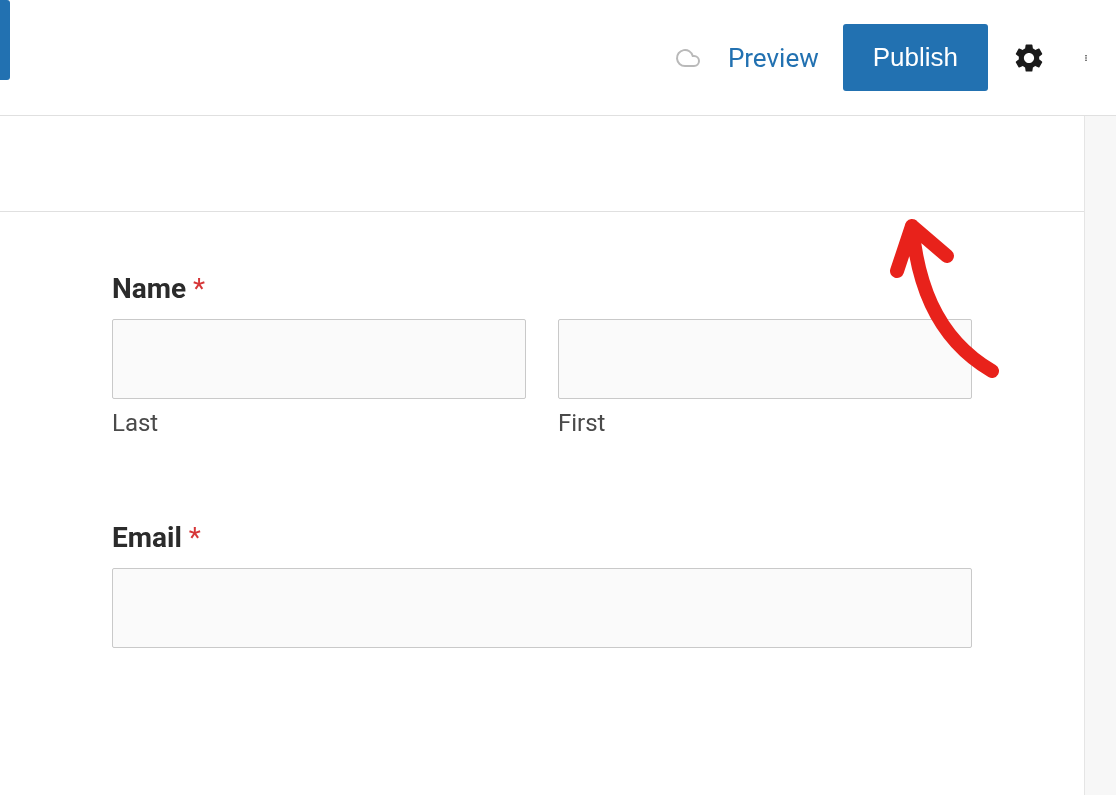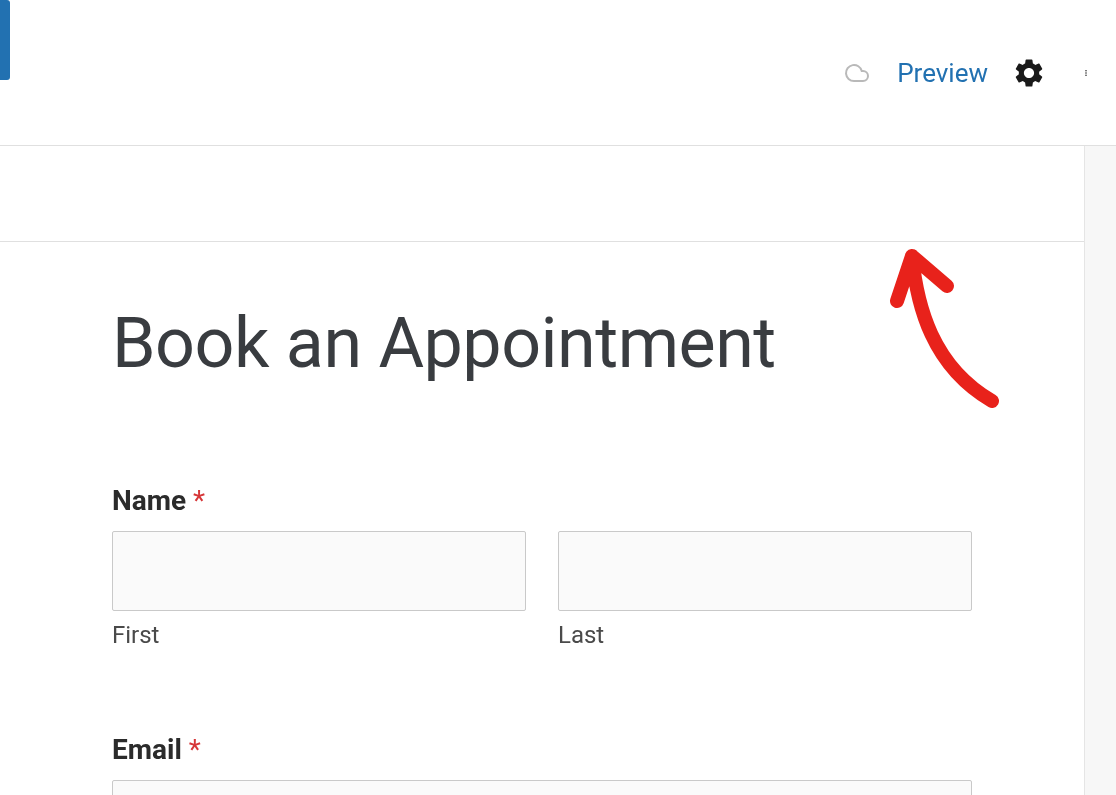--- a/index.html
+++ b/index.html
@@ -9,21 +9,21 @@
     }
     body {
       font-family: -apple-system, BlinkMacSystemFont, "Segoe UI", Roboto, Helvetica, Arial, sans-serif;
       background: #fff;
       width: 1116px;
       height: 795px;
       overflow: hidden;
       position: relative;
     }
     .topbar {
-      height: 146px;
+      height: 116px;
       border-bottom: 1px solid #e0e0e0;
       display: flex;
       align-items: center;
       justify-content: flex-end;
       padding-right: 20px;
       gap: 24px;
       background: #fff;
       position: relative;
     }
     .left-accent {
@@ -157,20 +157,21 @@
   <div class="left-accent"></div>
 
   <span class="cloud-icon">
     <svg viewBox="0 0 24 24" width="32" height="24" fill="none" stroke="currentColor" stroke-width="2">
       <path d="M18 10h-1.26A8 8 0 1 0 9 20h9a5 5 0 0 0 0-10z"></path>
     </svg>
   </span>
 
   <a class="preview-link">Preview</a>
 
+  <button class="publish-button">Publish</button>
 
   <span class="gear-icon">
     <svg viewBox="0 0 24 24" width="34" height="34" fill="currentColor">
       <path d="M19.14,12.94c0.04-0.3,0.06-0.61,0.06-0.94c0-0.32-0.02-0.64-0.07-0.94l2.03-1.58c0.18-0.14,0.23-0.41,0.12-0.61 l-1.92-3.32c-0.12-0.22-0.37-0.29-0.59-0.22l-2.39,0.96c-0.5-0.38-1.03-0.7-1.62-0.94L14.4,2.81c-0.04-0.24-0.24-0.41-0.48-0.41 h-3.84c-0.24,0-0.43,0.17-0.47,0.41L9.25,5.35C8.66,5.59,8.12,5.92,7.63,6.29L5.24,5.33c-0.22-0.08-0.47,0-0.59,0.22L2.74,8.87 C2.62,9.08,2.66,9.34,2.86,9.48l2.03,1.58C4.84,11.36,4.8,11.69,4.8,12s0.02,0.64,0.07,0.94l-2.03,1.58 c-0.18,0.14-0.23,0.41-0.12,0.61l1.92,3.32c0.12,0.22,0.37,0.29,0.59,0.22l2.39-0.96c0.5,0.38,1.03,0.7,1.62,0.94l0.36,2.54 c0.05,0.24,0.24,0.41,0.48,0.41h3.84c0.24,0,0.44-0.17,0.47-0.41l0.36-2.54c0.59-0.24,1.13-0.56,1.62-0.94l2.39,0.96 c0.22,0.08,0.47,0,0.59-0.22l1.92-3.32c0.12-0.22,0.07-0.47-0.12-0.61L19.14,12.94z M12,15.6c-1.98,0-3.6-1.62-3.6-3.6 s1.62-3.6,3.6-3.6s3.6,1.62,3.6,3.6S13.98,15.6,12,15.6z"></path>
     </svg>
   </span>
 
   <span class="more-icon">
     <svg viewBox="0 0 24 24" width="8" height="34" fill="currentColor">
       <circle cx="12" cy="5" r="2.2"></circle>
@@ -179,35 +180,34 @@
     </svg>
   </span>
 </div>
 
 <div class="editor-area">
   <div class="right-gutter"></div>
 
   <div class="content-band"></div>
 
   <div class="page-content">
-    <h1 class="page-title">Book an Appointment</h1>
 
     <div>
       <label class="field-label">
         <span>Name</span>
         <span class="required">*</span>
       </label>
       <div class="name-row">
         <div class="name-col">
           <input type="text" class="text-input" style="">
-          <div class="sublabel">First</div>
+          <div class="sublabel">Last</div>
         </div>
         <div class="name-col">
           <input type="text" class="text-input" style="">
-          <div class="sublabel">Last</div>
+          <div class="sublabel">First</div>
         </div>
       </div>
     </div>
 
     <div class="email-group">
       <label class="field-label">
         <span>Email</span>
         <span class="required">*</span>
       </label>
       <input type="text" class="text-input" style="">

